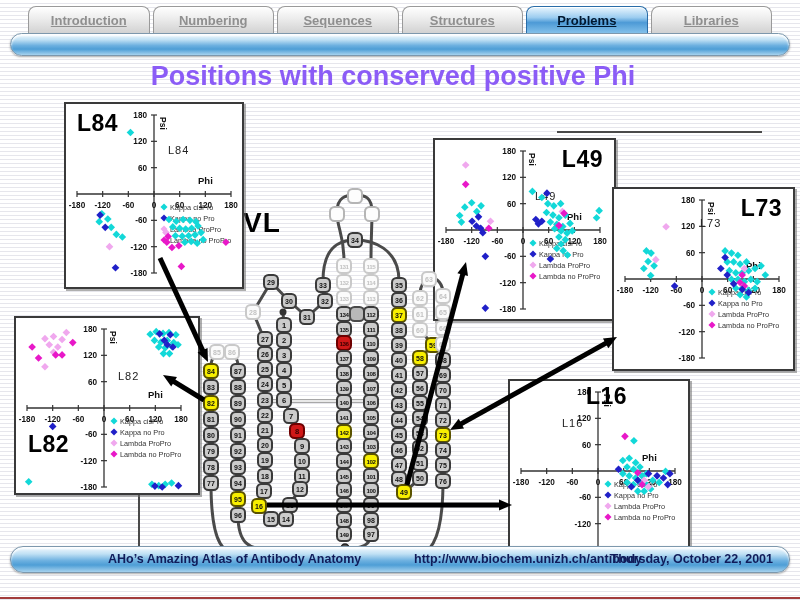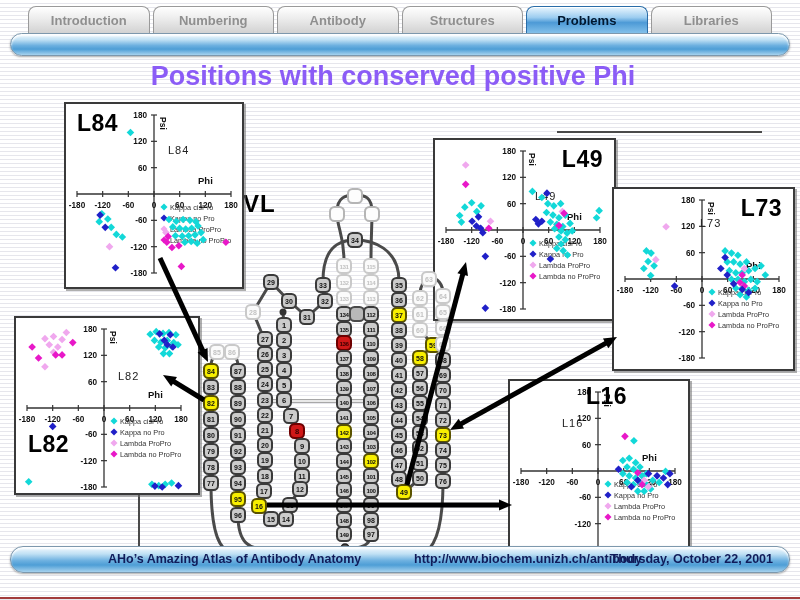--- a/index.html
+++ b/index.html
@@ -8,56 +8,56 @@
     font-family:"Liberation Sans","DejaVu Sans",sans-serif;
     background:repeating-linear-gradient(180deg,#ffffff 0px,#ffffff 3px,#e6e6ec 3px,#e6e6ec 4px);
   }
   
   .tabs-row{position:absolute;left:28px;top:6px;width:744px;height:27px;display:flex;gap:3px;z-index:6;}
   .tab{
     flex:1;display:flex;align-items:center;justify-content:center;
     border:1px solid #9a9a9a;border-bottom:none;border-radius:8px 8px 0 0;
     background:linear-gradient(180deg,#ffffff,#ececec 45%,#d2d2d2);
     color:#8f8f8f;font-weight:bold;font-size:13px;
-    box-shadow:inset 0 1px 0 #fff;cursor:pointer;white-space:nowrap;
+    box-shadow:inset 0 1px 0 #fff;cursor:pointer;white-space:nowrap;text-decoration:underline;
   }
   .tab.active{
     background:linear-gradient(180deg,#eaf6fe,#9dcdf0 40%,#4d9ad6 60%,#82c0ea);
     color:#001830;border-color:#2a6da8;
   }
   .pill{
     position:absolute;left:10px;width:778px;border-radius:13px;z-index:5;
     border:1px solid #7d98ad;
     background:linear-gradient(180deg,#f4fafe 0%,#bfe0f4 28%,#6cb0e0 55%,#4e9ed6 72%,#a6d2ee 100%);
     box-shadow:inset 0 2px 2px rgba(255,255,255,.9),0 1px 2px rgba(90,90,90,.5);
   }
   .pill.header{top:33px;height:21px;}
   .pill.footer{top:546px;height:25px;}
   .footer-text{position:absolute;top:5px;font-size:12.5px;font-weight:bold;color:#101c5a;white-space:nowrap;}
   .bottom-line{position:absolute;left:0;top:597px;width:800px;height:2px;background:#a23c3c;z-index:5;}
   
   .title{position:absolute;left:0;top:60px;width:786px;text-align:center;
     font-size:27px;font-weight:bold;color:#8b5cf6;line-height:1.22;z-index:2;}
-  .vl-label{position:absolute;left:243px;top:190px;font-size:24px;font-weight:bold;color:#000;z-index:2;letter-spacing:1px;}
+  .vl-label{position:absolute;left:243px;top:207px;font-size:28px;font-weight:bold;color:#000;z-index:2;letter-spacing:1px;}
   
   .plot{position:absolute;background:#fff;border:2px solid #3a3a3a;z-index:2;
     box-shadow:2px 2px 0 rgba(110,110,110,.55);}
   .plot svg{position:absolute;left:0;top:0;}
   .biglabel{position:absolute;font-size:23px;font-weight:bold;color:#000;z-index:3;letter-spacing:.5px;}
   
   #diagram{position:absolute;left:0;top:0;z-index:4;pointer-events:none;}
   .artifact{position:absolute;background:#4a4a4a;z-index:1;}
 </style>
 </head>
 <body>
 
 <div class="tabs-row" id="tabs">
     <div class="tab">Introduction</div>
     <div class="tab">Numbering</div>
-    <div class="tab">Antibody</div>
+    <div class="tab">Sequences</div>
     <div class="tab">Structures</div>
     <div class="tab active">Problems</div>
     <div class="tab">Libraries</div>
   </div>
 <div class="pill header"></div>
 
 <div class="title">
   <div>Positions with conserved positive Phi</div>
 </div>
 

